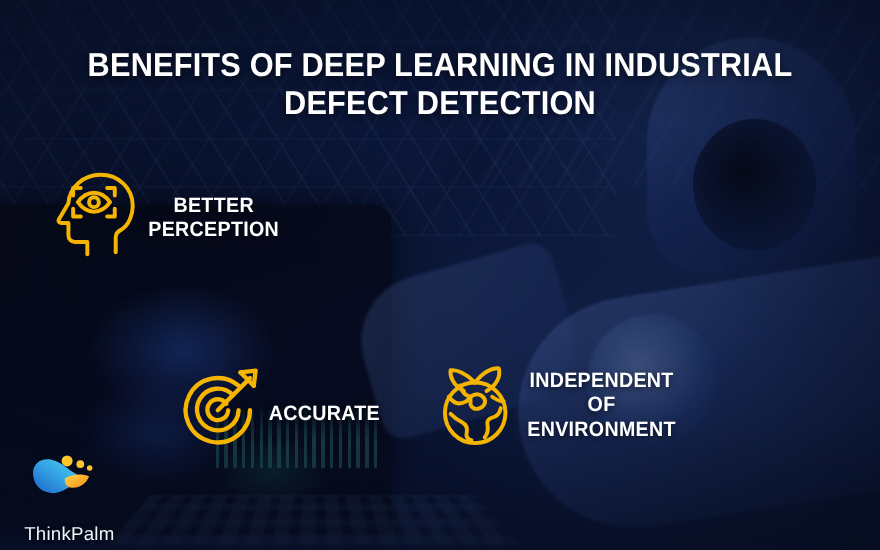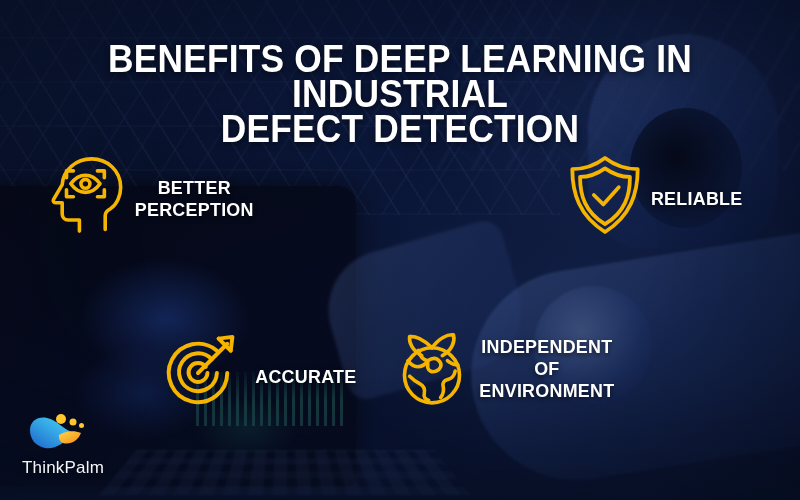--- a/index.html
+++ b/index.html
@@ -134,21 +134,21 @@
   .content { position: absolute; inset: 0; }
 
   .title {
     position: absolute;
     left: 50%;
     transform: translateX(-50%);
     top: 42px;
     width: 720px;
     text-align: center;
     color: #FFFFFF;
-    font-size: 38px;
+    font-size: 30px;
     line-height: 35px;
     font-weight: 700;
     letter-spacing: 0.2px;
     text-transform: uppercase;
     transform-origin: center;
     text-shadow: 0 2px 7px rgba(0,0,0,0.55);
   }
   .title span { display: block; transform: scaleX(0.93); }
 
   .benefit {
@@ -175,33 +175,33 @@
     letter-spacing: 0.3px;
     text-transform: uppercase;
     text-shadow: 0 2px 6px rgba(0,0,0,0.6);
     transform: scaleX(0.94);
   }
 
   
   #b-perception { left: 45px;  top: 152px; }
   #b-faster     { left: 293px; top: 155px; }
   #b-reliable   { left: 562px; top: 152px; }
-  #b-accurate   { left: 155px; top: 330px; gap: 11px; }
+  #b-accurate   { left: 155px; top: 330px; }
   #b-independent{ left: 389px; top: 322px; }
 
   
   .logo {
     position: absolute;
     left: 22px;
     top: 410px;
     width: 112px;
   }
   .logo-mark { width: 60px; height: 46px; display: block; margin-left: 6px; }
   .logo-text {
-    margin-top: 2px;
+    margin-top: 20px;
     color: #F2F5FA;
     font-size: 17px;
     font-weight: 400;
     letter-spacing: 0.2px;
     text-shadow: 0 1px 4px rgba(0,0,0,0.6);
   }
 </style>
 </head>
 <body>
 
@@ -241,32 +241,20 @@
           <circle cx="47" cy="37" r="5.2"></circle>
         </svg>
       </div>
       <div class="label">
         <div>BETTER</div>
         <div>PERCEPTION</div>
       </div>
     </div>
 
 
-    <div class="benefit" id="b-reliable">
-      <div class="icon-wrap">
-        <svg viewBox="0 0 100 100" width="86" height="86" fill="none" stroke="#F5B400" stroke-width="4.4" stroke-linecap="round" stroke-linejoin="round">
-          <path d="M50 7 C62 16 76 20 88 20 C88 48 80 74 50 93 C20 74 12 48 12 20 C24 20 38 16 50 7 Z"></path>
-          <path d="M50 19 C60 26 70 29 79 29 C79 51 73 70 50 84 C27 70 21 51 21 29 C30 29 40 26 50 19 Z"></path>
-          <path d="M37 50 L48 61 L66 41"></path>
-        </svg>
-      </div>
-      <div class="label">
-        <div>RELIABLE</div>
-      </div>
-    </div>
 
     <div class="benefit" id="b-accurate">
       <div class="icon-wrap">
         <svg viewBox="0 0 100 100" width="86" height="86" fill="none" stroke="#F5B400" stroke-width="4.6" stroke-linecap="round" stroke-linejoin="round">
           <path d="M72 24 A34 34 0 1 0 84 50"></path>
           <path d="M66 34 A22 22 0 1 0 72 50"></path>
           <path d="M59 43 A11 11 0 1 0 61 50"></path>
           <path d="M50 50 L84 16"></path>
           <path d="M74 10 L90 8 L88 24"></path>
           <path d="M74 10 L82 18 L88 24"></path>

